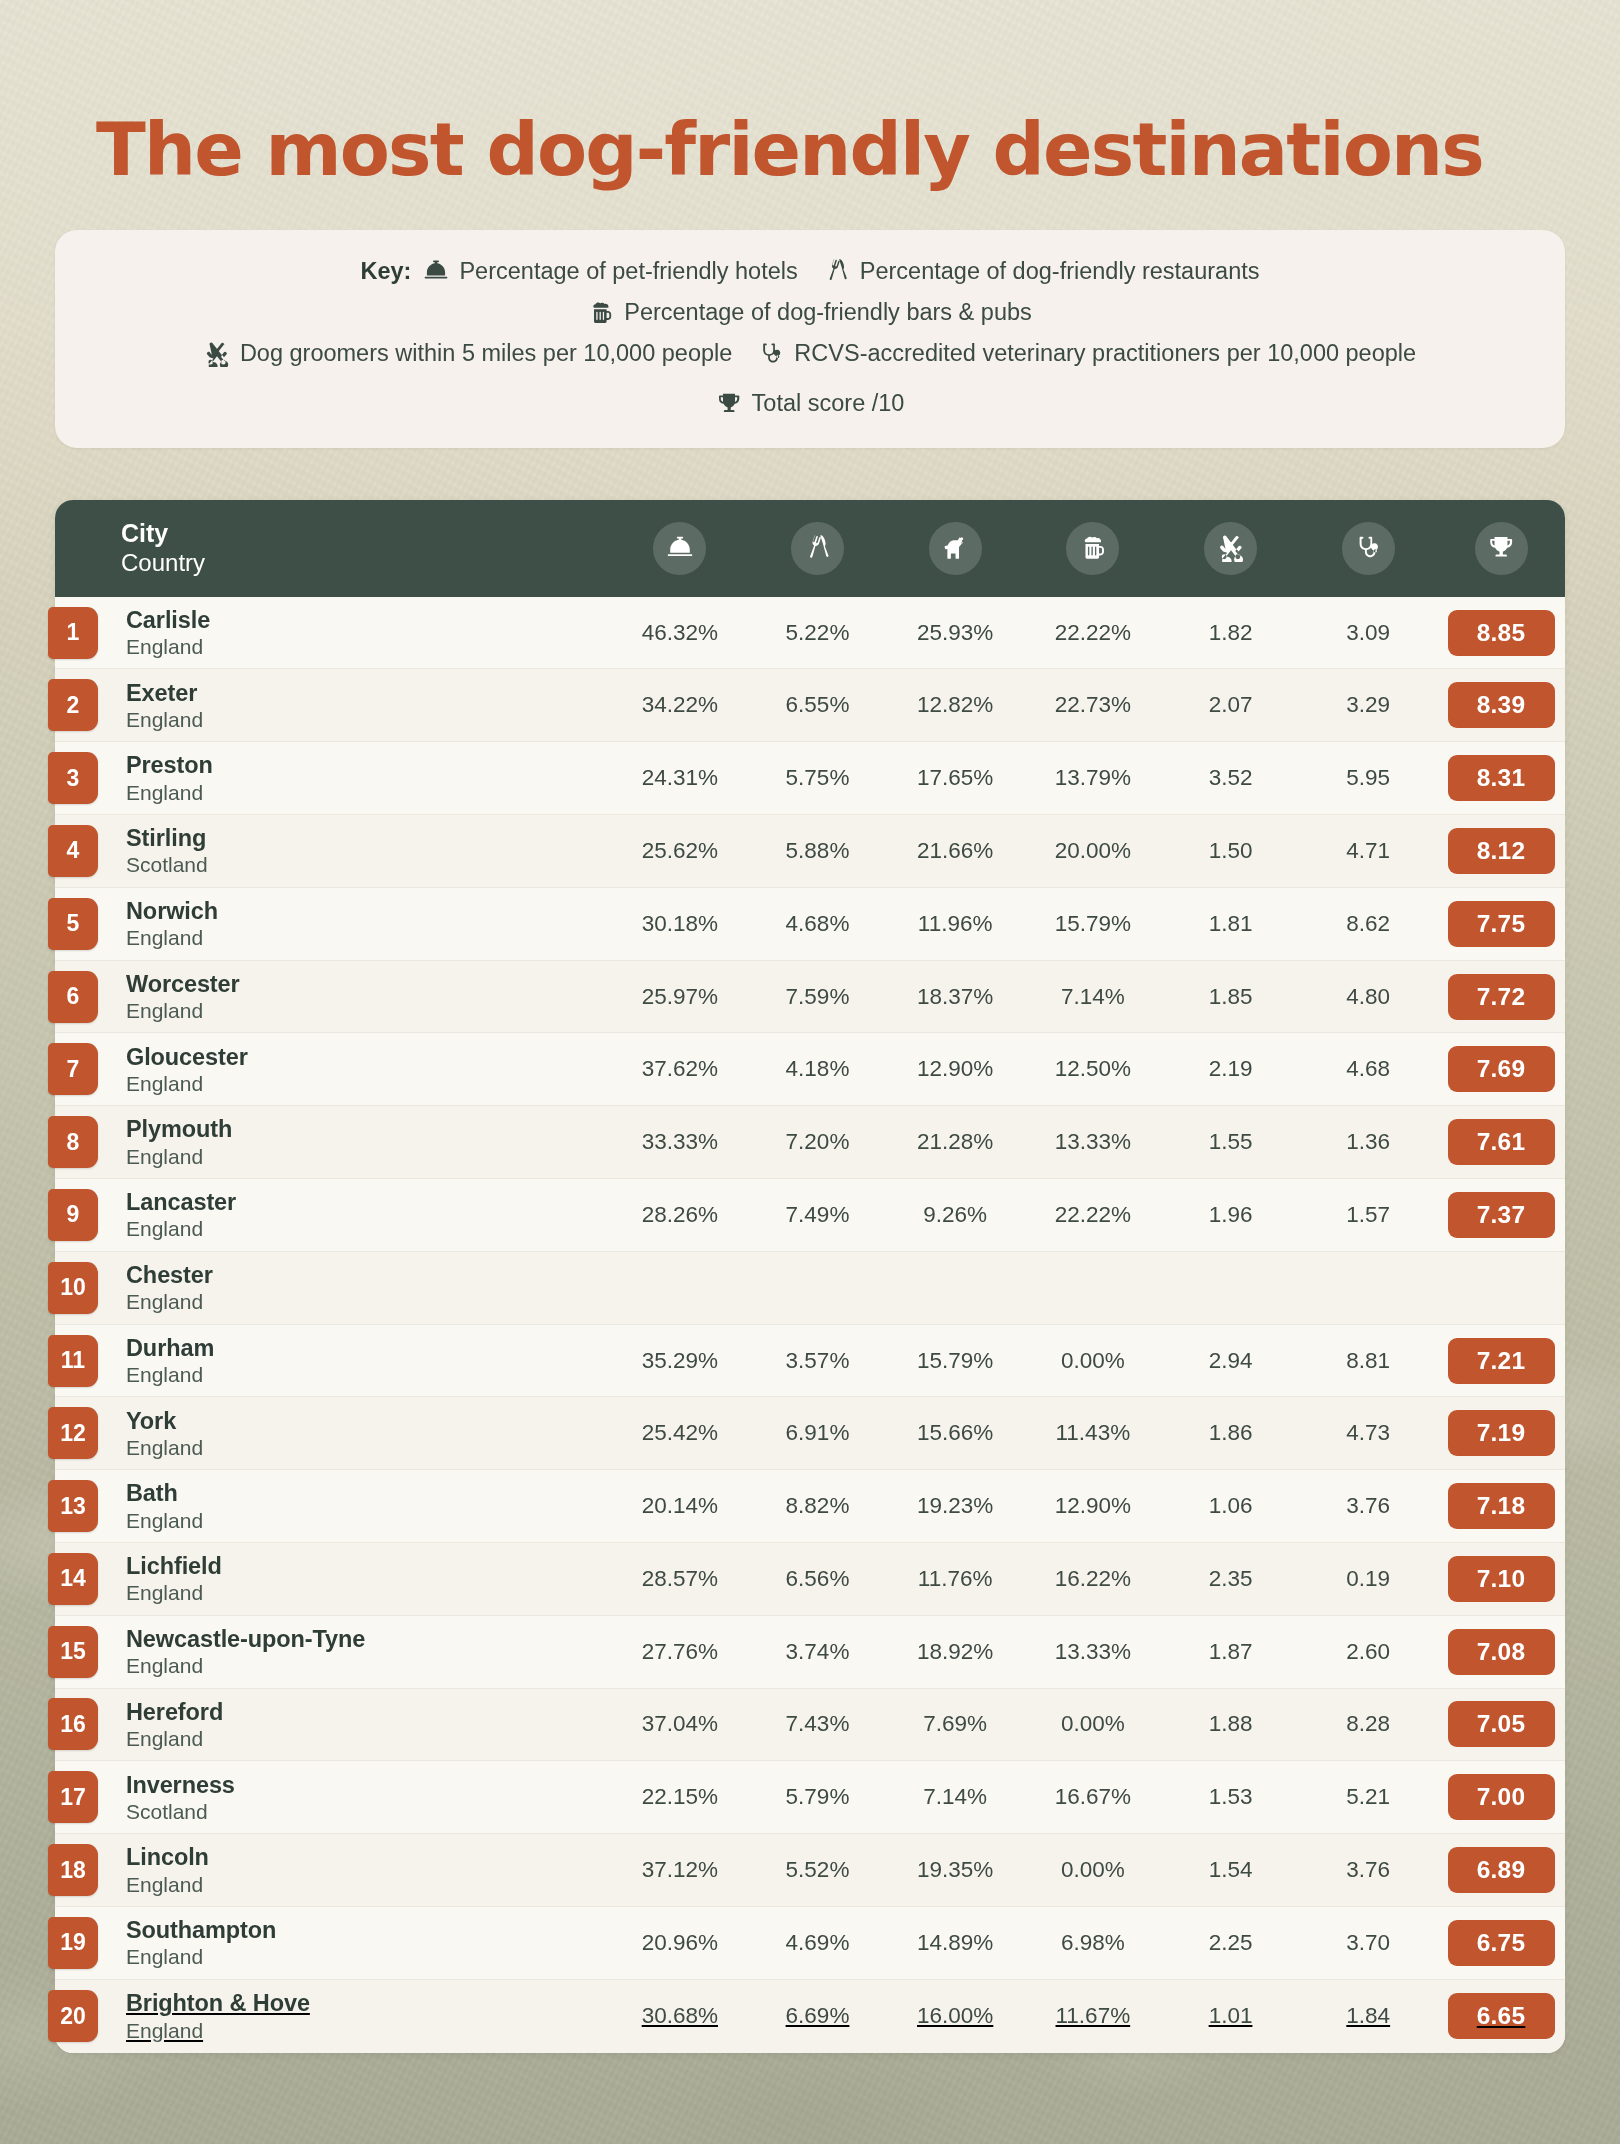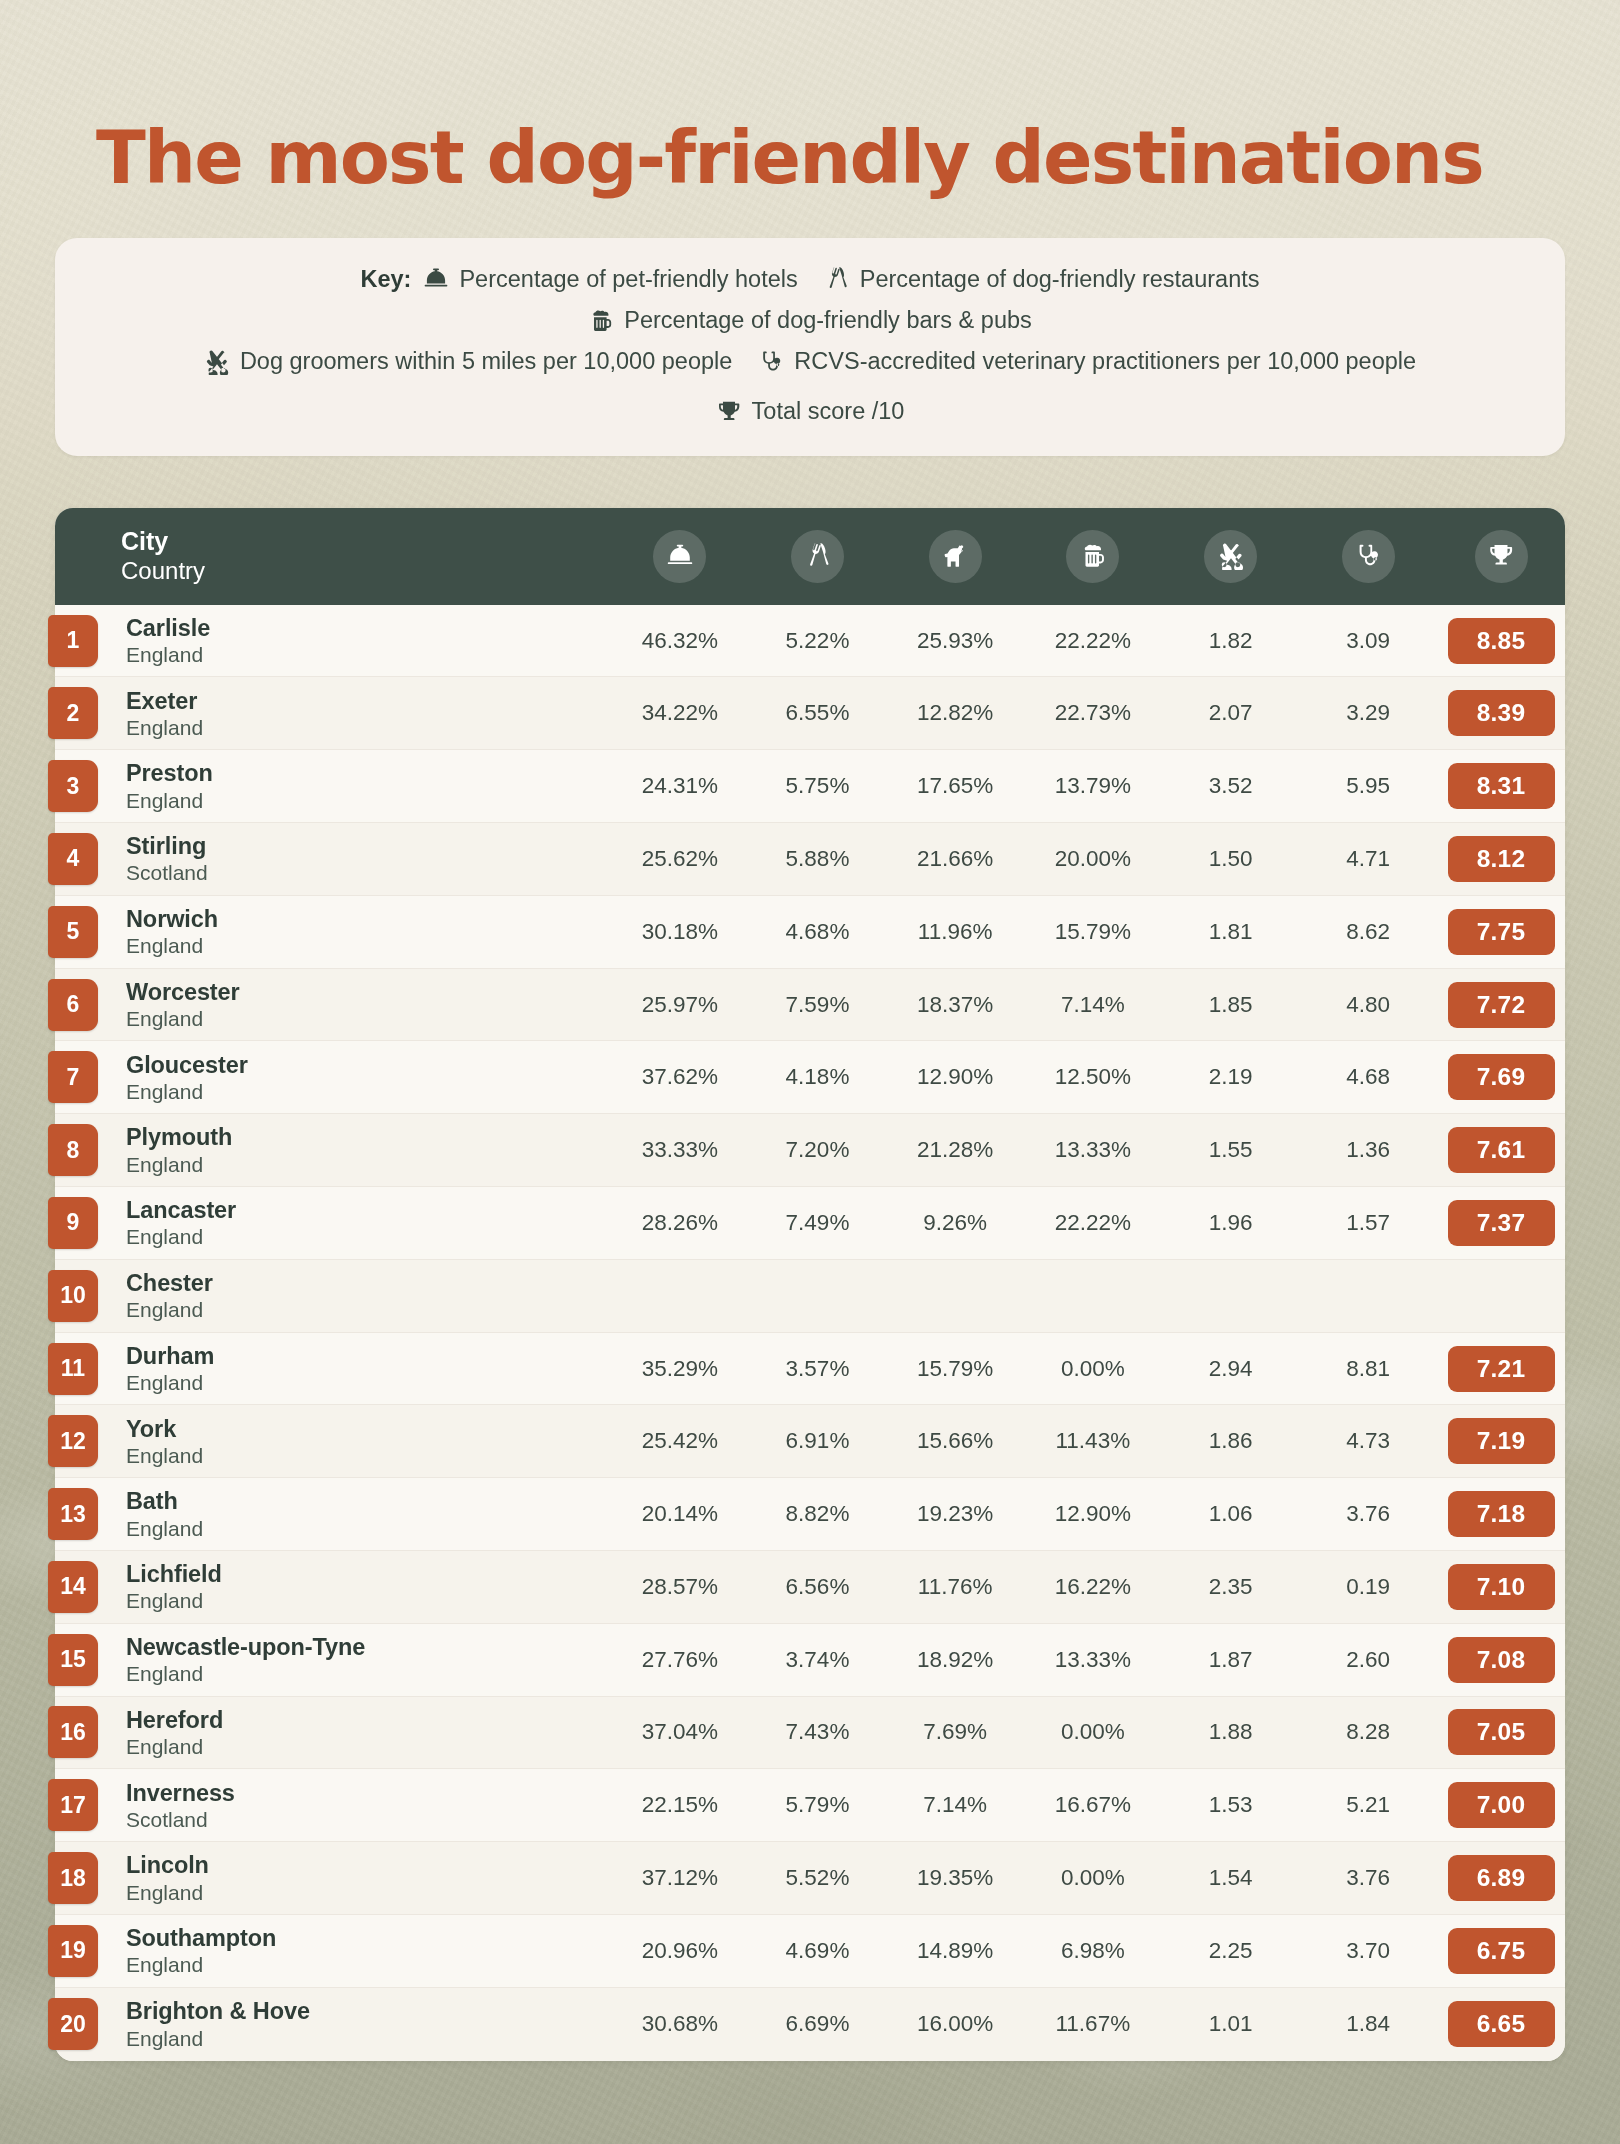--- a/index.html
+++ b/index.html
@@ -57,21 +57,21 @@
     z-index: 2;
     pointer-events: none;
     background: radial-gradient(ellipse 120% 80% at 50% 30%, rgba(255,255,255,.10), transparent 65%);
   }
 
   #page {
     position: relative;
     z-index: 5;
     width: 1620px;
     height: 2144px;
-    padding: 14px 55px;
+    padding: 6px 55px;
   }
 
   
   .title {
     color: #c0552e;
     font-family: "DejaVu Sans", sans-serif;
     font-weight: bold;
     font-size: 73px;
     letter-spacing: -1.8px;
     padding-top: 106px;
@@ -166,21 +166,21 @@
   .row {
     display: flex;
     align-items: center;
     height: 72.8px;
     padding-left: 66px;
     position: relative;
     border-bottom: 1px solid #ece7df;
   }
   .row:nth-child(odd) { background: #faf8f3; }
   .row:nth-child(even) { background: #f6f3ec; }
-  .row:last-child { border-bottom: none; border-radius: 0 0 18px 18px; }
+  .row:last-child { border-bottom: none; border-radius: 0 0 18px 18px; text-decoration: underline; }
 
   .rank {
     position: absolute;
     left: -7px;
     top: 50%;
     transform: translateY(-50%);
     width: 50px;
     height: 52px;
     background: #c0552e;
     border-radius: 5px 11px 11px 5px;

